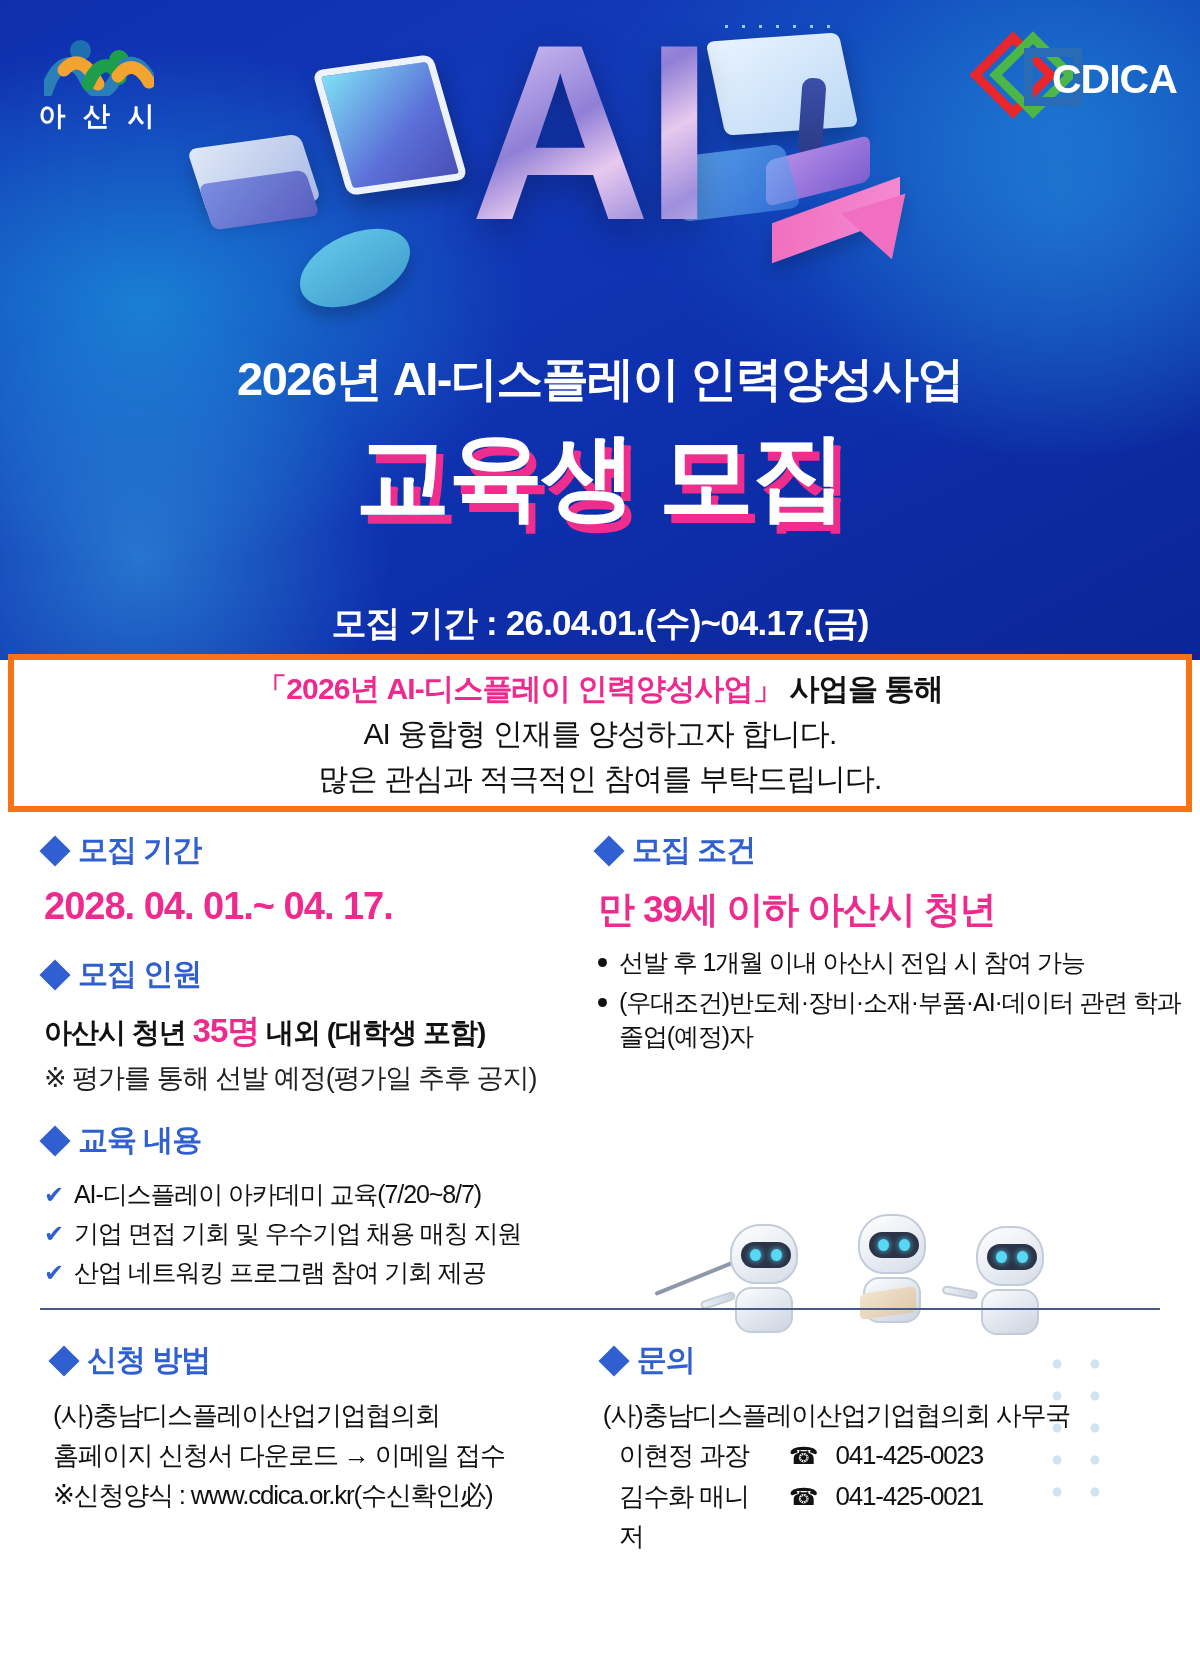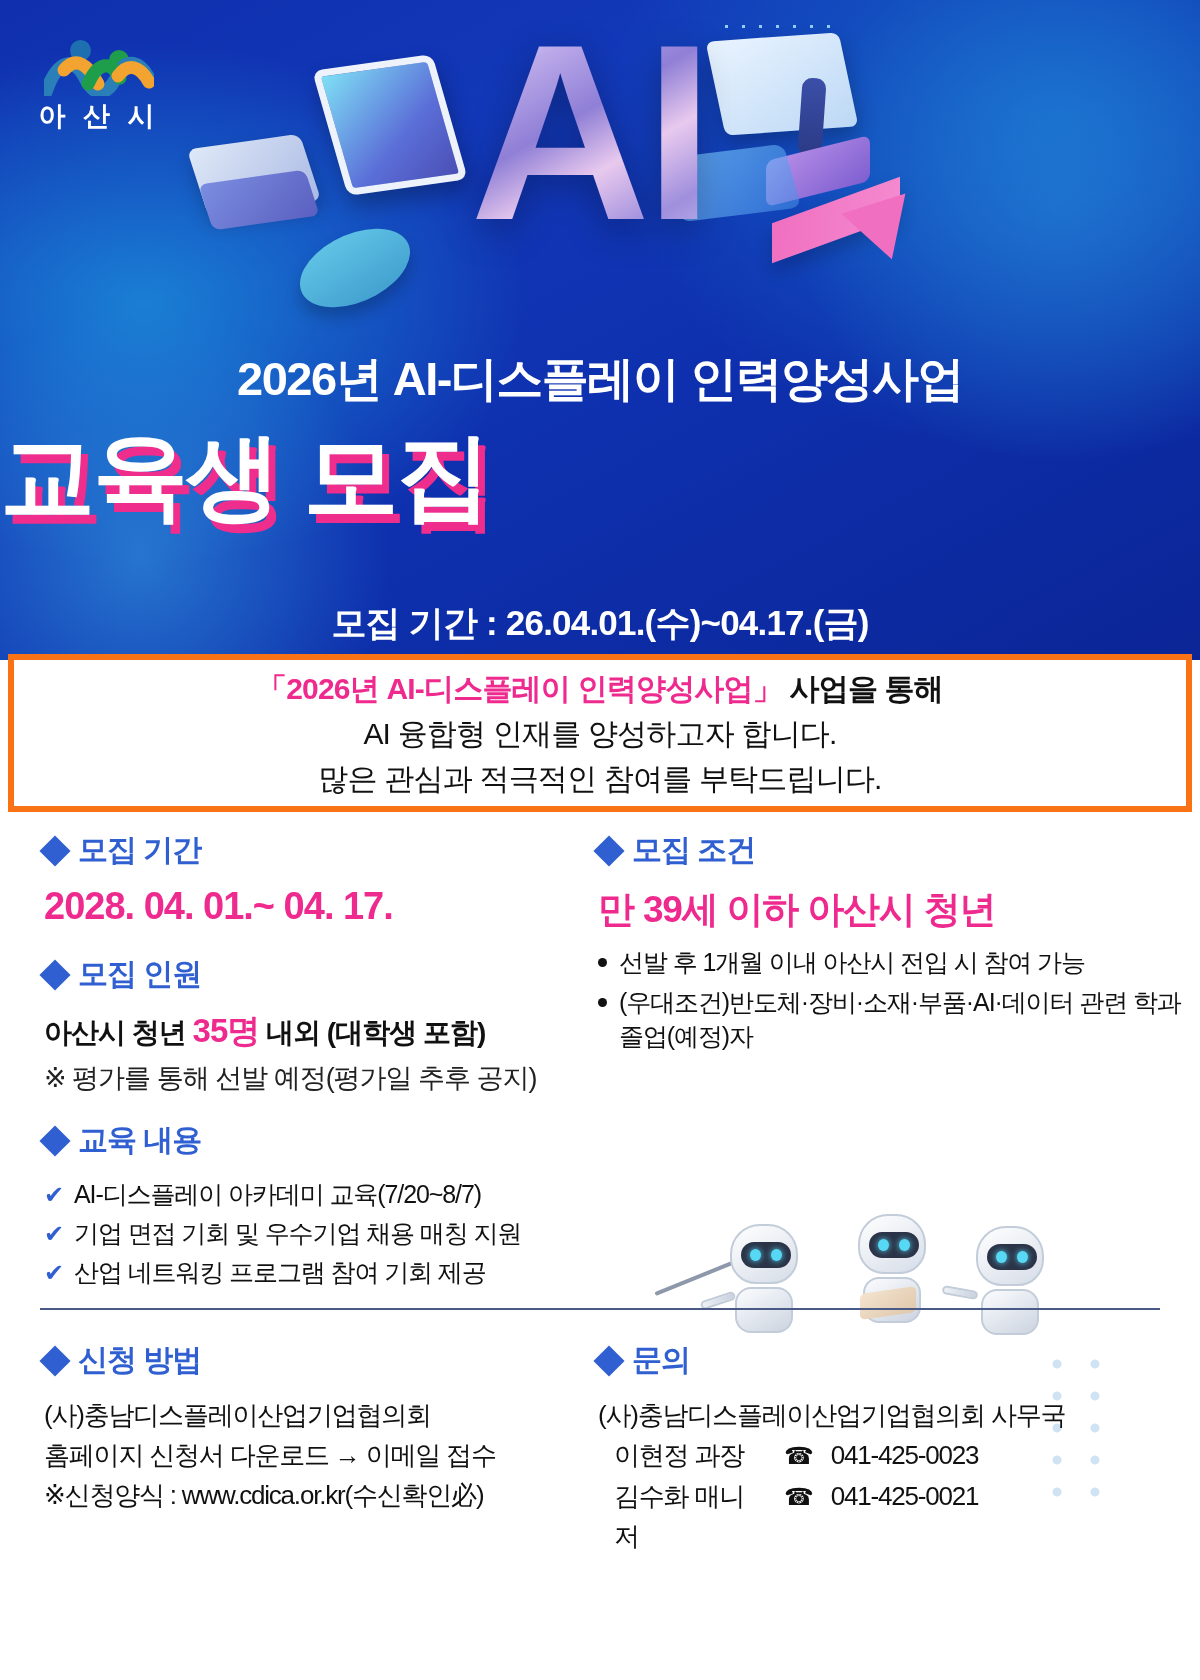--- a/index.html
+++ b/index.html
@@ -133,21 +133,21 @@
     background-image: radial-gradient(circle, rgba(160,220,255,0.9) 1.8px, transparent 2px);
     background-size: 17px 17px;
   }
 
   
   .hero-title {
     position: absolute; left: 0; right: 0; top: 348px; text-align: center;
     color: #ffffff; font-size: 47px; font-weight: 800; letter-spacing: -1.5px;
   }
   .hero-big {
-    position: absolute; left: 0; right: 0; top: 420px; 
+    position: absolute; left: 0; right: 0; top: 420px; text-align: center;
     font-size: 95px; font-weight: 900; letter-spacing: -2px; line-height: 112px;
     color: #ffffff;
     text-shadow: 7px 9px 0 #ee2d8c;
   }
   .hero-period {
     position: absolute; left: 0; right: 0; top: 600px; text-align: center;
     color: #ffffff; font-size: 35px; font-weight: 800; letter-spacing: -0.8px;
   }
 
   
@@ -252,21 +252,21 @@
   }
 
   
   .divider {
     position: absolute; left: 40px; top: 496px; width: 1120px; height: 2px;
     background: #4a5a86;
   }
 
   
   .foot-cols { position: absolute; top: 528px; left: 0; width: 1200px; display: flex; }
-  .foot-left { width: 580px; padding-left: 44px; }
+  .foot-left { width: 580px; padding-left: 44px; margin-left: 9px; }
   .foot-right { width: 620px; padding-left: 18px; }
   .foot-line {
     font-size: 26px; color: #111111; letter-spacing: -1.2px; line-height: 40px;
   }
   .contact-row { display: flex; align-items: baseline; gap: 18px; }
   .contact-name { width: 168px; padding-left: 16px; }
   .tel-glyph { font-size: 24px; }
 </style>
 </head>
 <body>
@@ -284,20 +284,26 @@
         <svg class="asan-wave" width="110" height="46" viewBox="0 0 110 46">
           <path d="M2 42 C14 8, 30 6, 42 30 C52 48, 64 46, 74 24 C82 8, 96 10, 106 30" stroke="#2b7fb8" stroke-width="13" fill="none" stroke-linecap="round"></path>
           <path d="M20 20 C32 6, 44 14, 54 34" stroke="#f2a330" stroke-width="13" fill="none" stroke-linecap="round"></path>
           <path d="M44 34 C54 12, 66 10, 76 28" stroke="#1e9e4a" stroke-width="13" fill="none" stroke-linecap="round"></path>
           <path d="M74 26 C84 12, 96 16, 105 32" stroke="#f2a330" stroke-width="13" fill="none" stroke-linecap="round"></path>
         </svg>
       </div>
       <div class="asan-label">아 산 시</div>
     </div>
 
+    <div class="cdica">
+      <div class="sq sq-red"></div>
+      <div class="sq sq-green"></div>
+      <div class="sq sq-blue"></div>
+      <div class="wordmark">CDICA</div>
+    </div>
 
     <div class="deco deco-card1"></div>
     <div class="deco deco-card2"></div>
     <div class="deco deco-tablet"></div>
     <div class="deco deco-pie"></div>
     <div class="deco deco-dots"></div>
     <div class="deco deco-screen"></div>
     <div class="deco deco-person"></div>
     <div class="deco deco-pedestal"></div>
     <div class="deco deco-bubble"></div>

